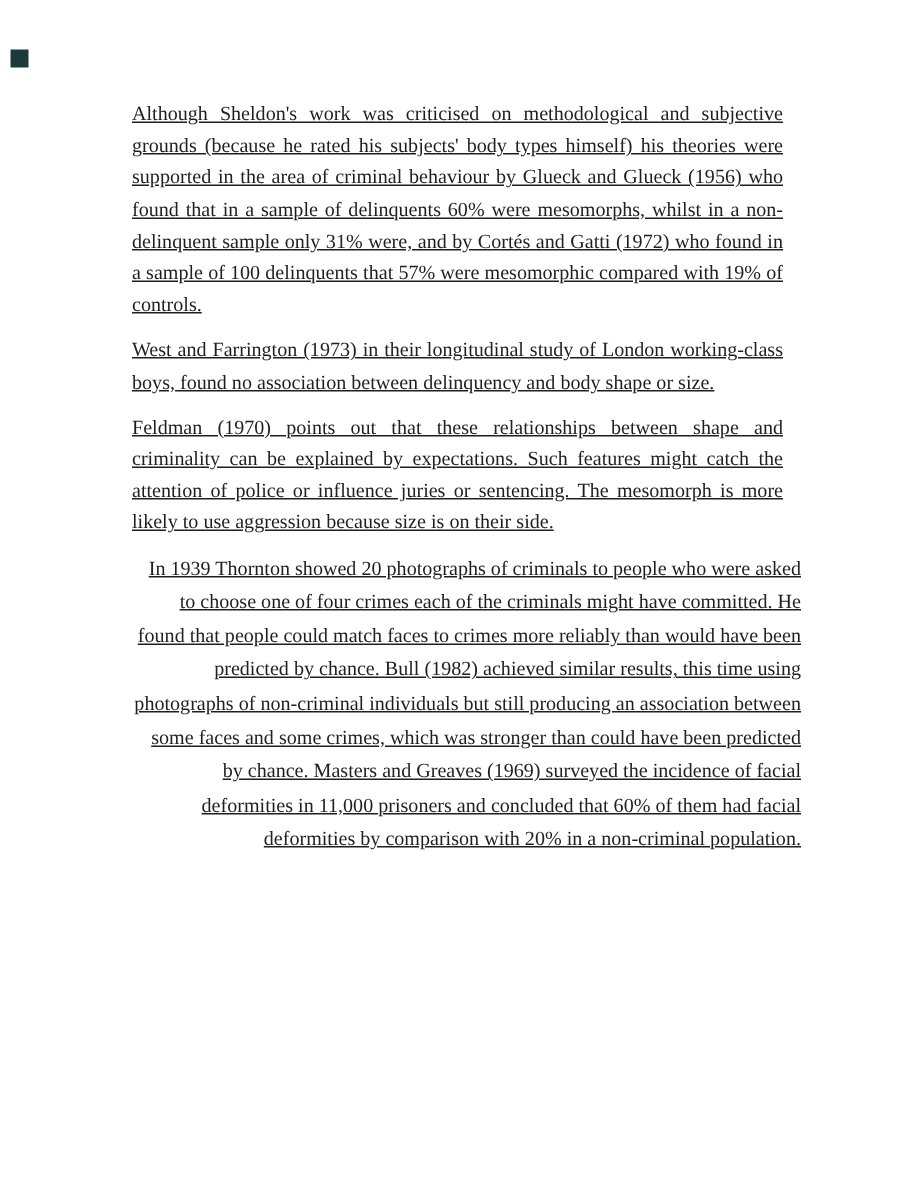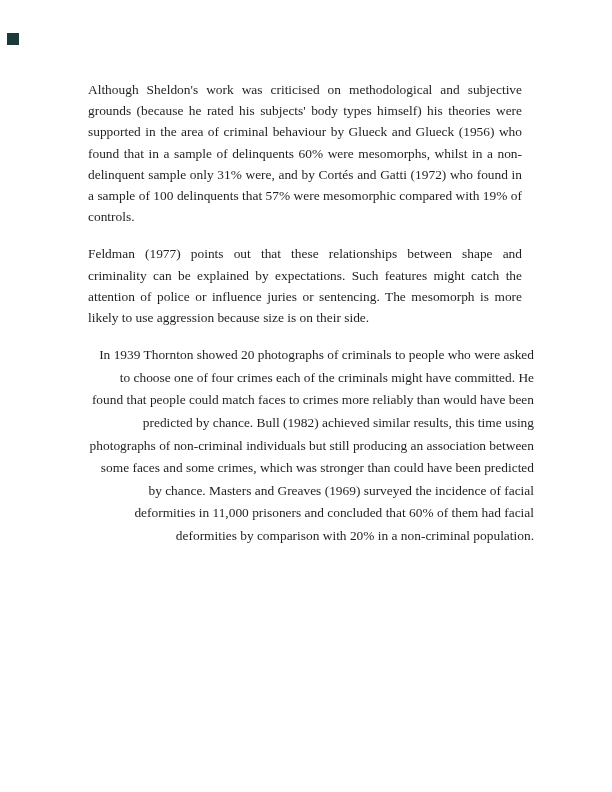--- a/index.html
+++ b/index.html
@@ -25,21 +25,22 @@
   }
   .text-block {
     position: absolute;
     left: 88px;
     top: 63px;
     width: 434px;
     color: #1f1f1f;
     font-size: 13.4px;
   }
   .text-block p {
-    margin: 16px 0 9px 0;
+    margin: 2px 0 9px 0;
+    text-decoration: underline;
   }
   .text-block p.just {
     text-align: justify;
     line-height: 21.2px;
   }
   .text-block p.rag {
     text-align: right;
     line-height: 22.6px;
     width: 446px;
   }
@@ -47,16 +48,17 @@
     margin-bottom: 0;
   }
 </style>
 </head>
 <body>
 
 <div class="page">
   <div class="corner-mark"></div>
   <div class="text-block">
     <p class="just">Although Sheldon's work was criticised on methodological and subjective grounds (because he rated his subjects' body types himself) his theories were supported in the area of criminal behaviour by Glueck and Glueck (1956) who found that in a sample of delinquents 60% were mesomorphs, whilst in a non-delinquent sample only 31% were, and by Cortés and Gatti (1972) who found in a sample of 100 delinquents that 57% were mesomorphic compared with 19% of controls.</p>
-    <p class="just">Feldman (1977) points out that these relationships between shape and criminality can be explained by expectations. Such features might catch the attention of police or influence juries or sentencing. The mesomorph is more likely to use aggression because size is on their side.</p>
+    <p class="just">West and Farrington (1973) in their longitudinal study of London working-class boys, found no association between delinquency and body shape or size.</p>
+    <p class="just">Feldman (1970) points out that these relationships between shape and criminality can be explained by expectations. Such features might catch the attention of police or influence juries or sentencing. The mesomorph is more likely to use aggression because size is on their side.</p>
     <p class="rag">In 1939 Thornton showed 20 photographs of criminals to people who were asked to choose one of four crimes each of the criminals might have committed. He found that people could match faces to crimes more reliably than would have been predicted by chance. Bull (1982) achieved similar results, this time using photographs of non-criminal individuals but still producing an association between some faces and some crimes, which was stronger than could have been predicted by chance. Masters and Greaves (1969) surveyed the incidence of facial deformities in 11,000 prisoners and concluded that 60% of them had facial deformities by comparison with 20% in a non-criminal population.</p>
   </div>
 </div>
 
 </body></html>

